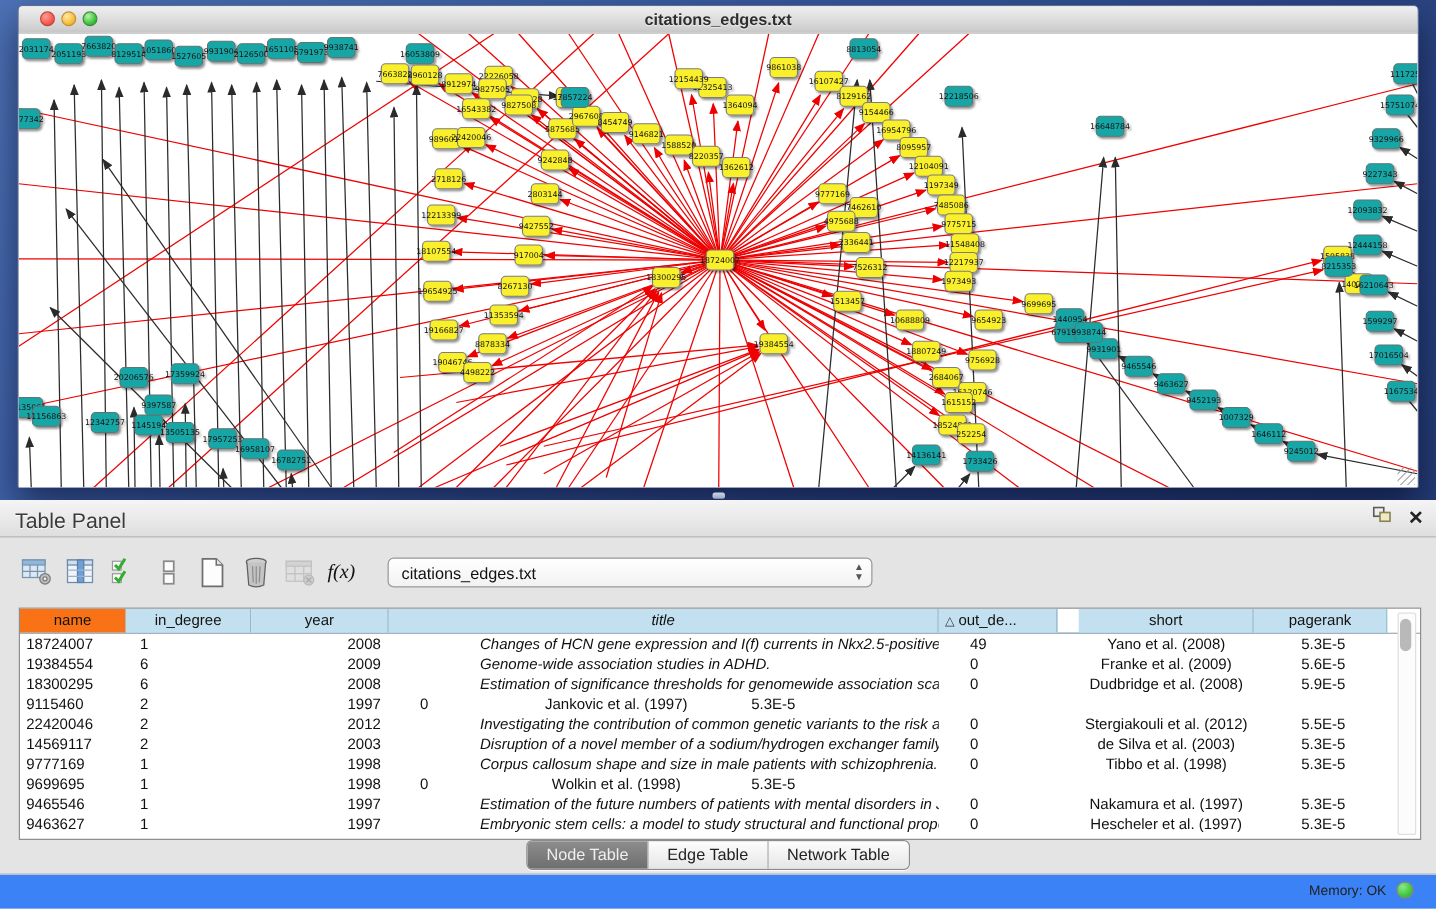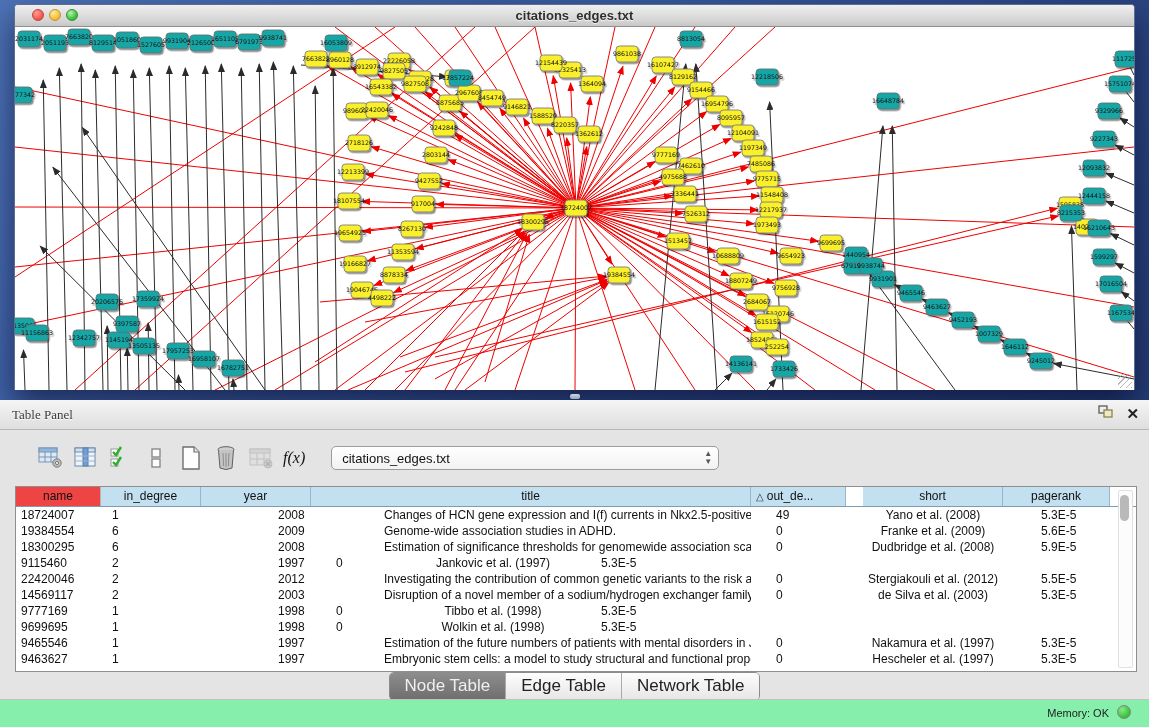--- a/index.html
+++ b/index.html
@@ -23,62 +23,62 @@
   .canvas{position:relative;width:1119px;height:363px;background:#fff;overflow:hidden;}
   .grip{position:absolute;right:2px;bottom:2px;width:14px;height:14px;opacity:.7;
     background:repeating-linear-gradient(135deg,transparent 0 3px,#9a9a9a 3px 4px);}
   .splitter-handle{position:absolute;left:570px;top:394px;width:10px;height:5px;
     background:linear-gradient(#cfd6e4,#9aa7c2);border-radius:2px;box-shadow:0 0 2px #1e3260;}
 
   
   .table-panel{position:absolute;left:0;top:400px;width:1149px;height:327px;background:#e4e4e4;}
   .panel-header{position:relative;height:29px;border-bottom:1px solid #b7b7b7;
     background:linear-gradient(#f5f5f5,#dedede);}
-  .panel-header .ptitle{position:absolute;left:12px;top:7px;font-size:13px;color:#3a3a3a;
-    text-shadow:0 1px 0 #fff;font-family:Liberation Serif, serif;}
+  .panel-header .ptitle{position:absolute;left:12px;top:7px;font-size:17px;color:#3a3a3a;
+    text-shadow:0 1px 0 #fff;}
   .ph-icons{position:absolute;right:10px;top:5px;display:flex;gap:12px;align-items:center;}
   .ph-icons .xgl{font-size:15px;font-weight:bold;color:#222;line-height:16px;cursor:default;}
 
-  .toolbar{position:relative;height:56px;display:flex;align-items:center;padding-left:36px;}
+  .toolbar{position:relative;height:56px;display:flex;align-items:center;padding-left:15px;}
   .tbtn{width:30px;height:30px;margin-right:5px;display:flex;align-items:center;justify-content:center;}
   .fx{font-family:"Liberation Serif",serif;font-style:italic;font-size:16px;color:#111;margin:0 4px 0 2px;}
   .combo{position:relative;margin-left:22px;width:388px;height:24px;border:1px solid #9c9c9c;border-radius:5px;
     background:linear-gradient(#ffffff,#f2f2f2);box-sizing:border-box;display:flex;align-items:center;
     box-shadow:inset 0 1px 0 #fff;}
   .combo .cval{padding-left:10px;font-size:13px;color:#111;}
   .combo .spin{position:absolute;right:6px;top:3px;display:flex;flex-direction:column;line-height:8px;
     font-size:8px;color:#555;}
 
   .tablebox{position:absolute;left:15px;top:86px;width:1122px;height:186px;background:#fff;
     border:1px solid #8e8e8e;box-sizing:border-box;overflow:hidden;}
   .thead{display:flex;height:19px;border-bottom:1px solid #7d9cb2;}
   .hc{box-sizing:border-box;height:19px;font-size:12px;color:#111;text-align:center;line-height:18px;
     background:#c3e0f1;border-right:1px solid #93b7cc;overflow:hidden;white-space:nowrap;}
-  .hc.first{background:#ef4444;border-right:1px solid #b5b5b5;}
+  .hc.first{background:#f97316;border-right:1px solid #b5b5b5;}
   .hc .sortg{font-size:10px;margin-right:3px;color:#333;}
   .hc.hleft{text-align:left;padding-left:5px;}
   .hfill{flex:1;background:#fff;}
   .trow{display:flex;height:16px;line-height:16px;white-space:nowrap;}
   .tc{box-sizing:border-box;font-size:12px;color:#101010;overflow:hidden;white-space:nowrap;}
-  .c0{width:85px;} .c1{width:100px;} .c2{width:110px;} .c3{width:440px;} .c4{width:95px;} .c5{width:140px;margin-left:17px;} .c6{width:107px;}
+  .c0{width:85px;} .c1{width:100px;} .c2{width:110px;} .c3{width:440px;font-style:italic;} .c4{width:95px;} .c5{width:140px;margin-left:17px;} .c6{width:107px;}
   .p0{padding-left:5px;} .p1{padding-left:11px;} .p2{padding-left:77px;} .p3{padding-left:73px;}
   .p4{padding-left:25px;} .p5{text-align:center;} .p6{padding-left:38px;}
   .vscroll{position:absolute;right:3px;top:3px;width:13px;height:176px;background:#fcfcfc;
     border:1px solid #e0e0e0;border-radius:2px;}
   .vthumb{position:absolute;left:1px;top:4px;width:9px;height:26px;background:#b9b9b9;border-radius:5px;}
 
   .tabsrow{position:absolute;left:0;top:272px;width:1149px;display:flex;justify-content:center;}
   .segctl{display:flex;border:1px solid #8c8c8c;border-radius:5px;overflow:hidden;
     box-shadow:0 1px 0 rgba(255,255,255,.8);}
-  .seg{padding:3px 15px 4px 15px;font-size:17px;color:#222;background:linear-gradient(#fdfdfd,#e6e6e6);
+  .seg{padding:3px 15px 4px 15px;font-size:13px;color:#222;background:linear-gradient(#fdfdfd,#e6e6e6);
     border-right:1px solid #aaa;}
   .seg:last-child{border-right:none;}
   .seg.active{background:linear-gradient(#8d8d8d,#6e6e6e);color:#efefef;}
 
-  .statusbar{position:absolute;left:0;top:299px;width:1149px;height:28px;background:#86efac;
+  .statusbar{position:absolute;left:0;top:299px;width:1149px;height:28px;background:#3b82f6;
     border-top:1px solid #c2c2c2;}
   .mem{position:absolute;right:40px;top:7px;font-size:11px;color:#222;}
   .memdot{position:absolute;right:18px;top:5px;width:14px;height:14px;border-radius:50%;
     background:radial-gradient(circle at 35% 30%,#8ae986,#3cc43c 65%,#2da32d);border:1px solid #858585;box-sizing:border-box;}
 
   svg text{font-family:"DejaVu Sans",sans-serif;}
 </style>
 </head>
 <body>
 
@@ -675,20 +675,21 @@
             <div class="tc c2 p2">2003</div>
             <div class="tc c3 p3">Disruption of a novel member of a sodium/hydrogen exchanger family and DOCK...</div>
             <div class="tc c4 p4">0</div>
             <div class="tc c5 p5">de Silva et al. (2003)</div>
             <div class="tc c6 p6">5.3E-5</div>
           </div>
           <div class="trow">
             <div class="tc c0 p0">9777169</div>
             <div class="tc c1 p1">1</div>
             <div class="tc c2 p2">1998</div>
+            <div class="tc c3 p3">Corpus callosum shape and size in male patients with schizophrenia.</div>
             <div class="tc c4 p4">0</div>
             <div class="tc c5 p5">Tibbo et al. (1998)</div>
             <div class="tc c6 p6">5.3E-5</div>
           </div>
           <div class="trow">
             <div class="tc c0 p0">9699695</div>
             <div class="tc c1 p1">1</div>
             <div class="tc c2 p2">1998</div>
             <div class="tc c4 p4">0</div>
             <div class="tc c5 p5">Wolkin et al. (1998)</div>

